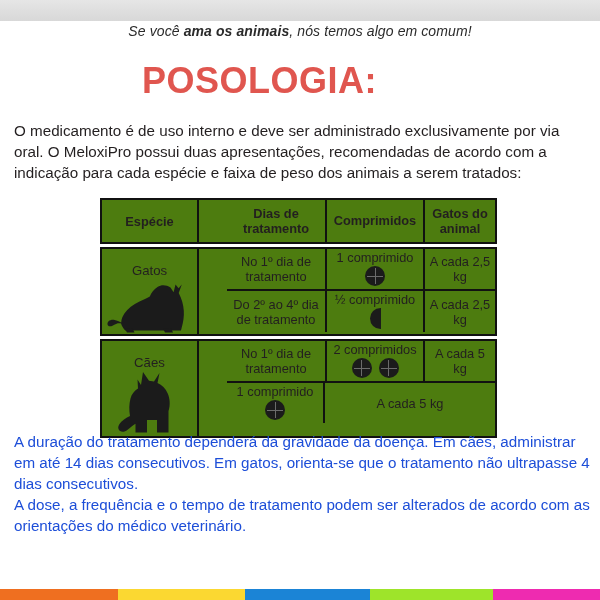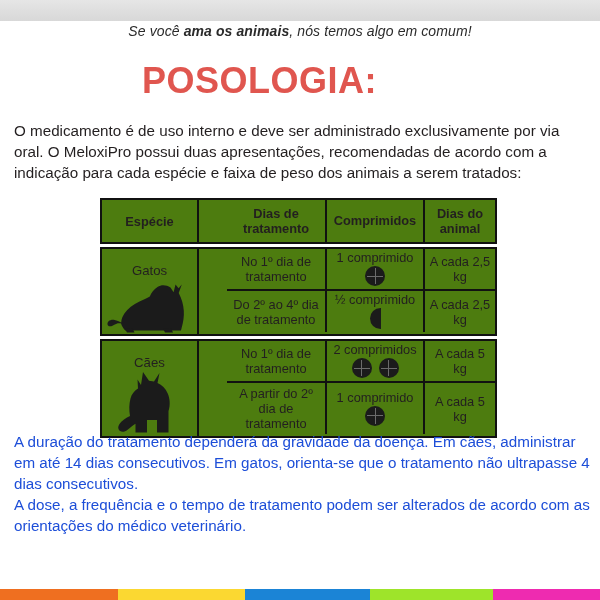--- a/index.html
+++ b/index.html
@@ -152,21 +152,21 @@
     <div class="col-species">Espécie</div>
     <div class="col-rows">
       <div class="sub-row" style="height:100%;">
         <div class="cell c-days">
           <span>Dias de tratamento</span>
         </div>
         <div class="cell c-pills" style="justify-content:center;">
           <span>Comprimidos</span>
         </div>
         <div class="cell c-weight">
-          <span>Dias do animal</span>
+          <span>Gatos do animal</span>
         </div>
       </div>
     </div>
   </div>
 
   <div class="tbl-block">
     <div class="col-species">
       <div class="species-label">Gatos</div>
       <svg class="animal-svg" width="86" height="56" viewBox="0 0 86 56">
         <path fill="#1b1b1b" d="M68.5 6.5 L66.6 14.2 L63.5 9.6 C59.4 6.8 54.6 6.4 50.5 8.9 C46.8 11.1 44.3 14.6 42.8 18.6
@@ -237,23 +237,20 @@
             <span class="pill"></span>
             <span class="pill"></span>
           </span>
         </div>
         <div class="cell c-weight">
           <span>A cada 5 kg</span>
         </div>
       </div>
 
       <div class="sub-row">
-        <div class="cell c-days">
-          <span>A partir do 2º dia de tratamento</span>
-        </div>
         <div class="cell c-pills">
           <span class="pill-label">1 comprimido</span>
           <span class="pill-row">
             <span class="pill"></span>
           </span>
         </div>
         <div class="cell c-weight">
           <span>A cada 5 kg</span>
         </div>
       </div>

